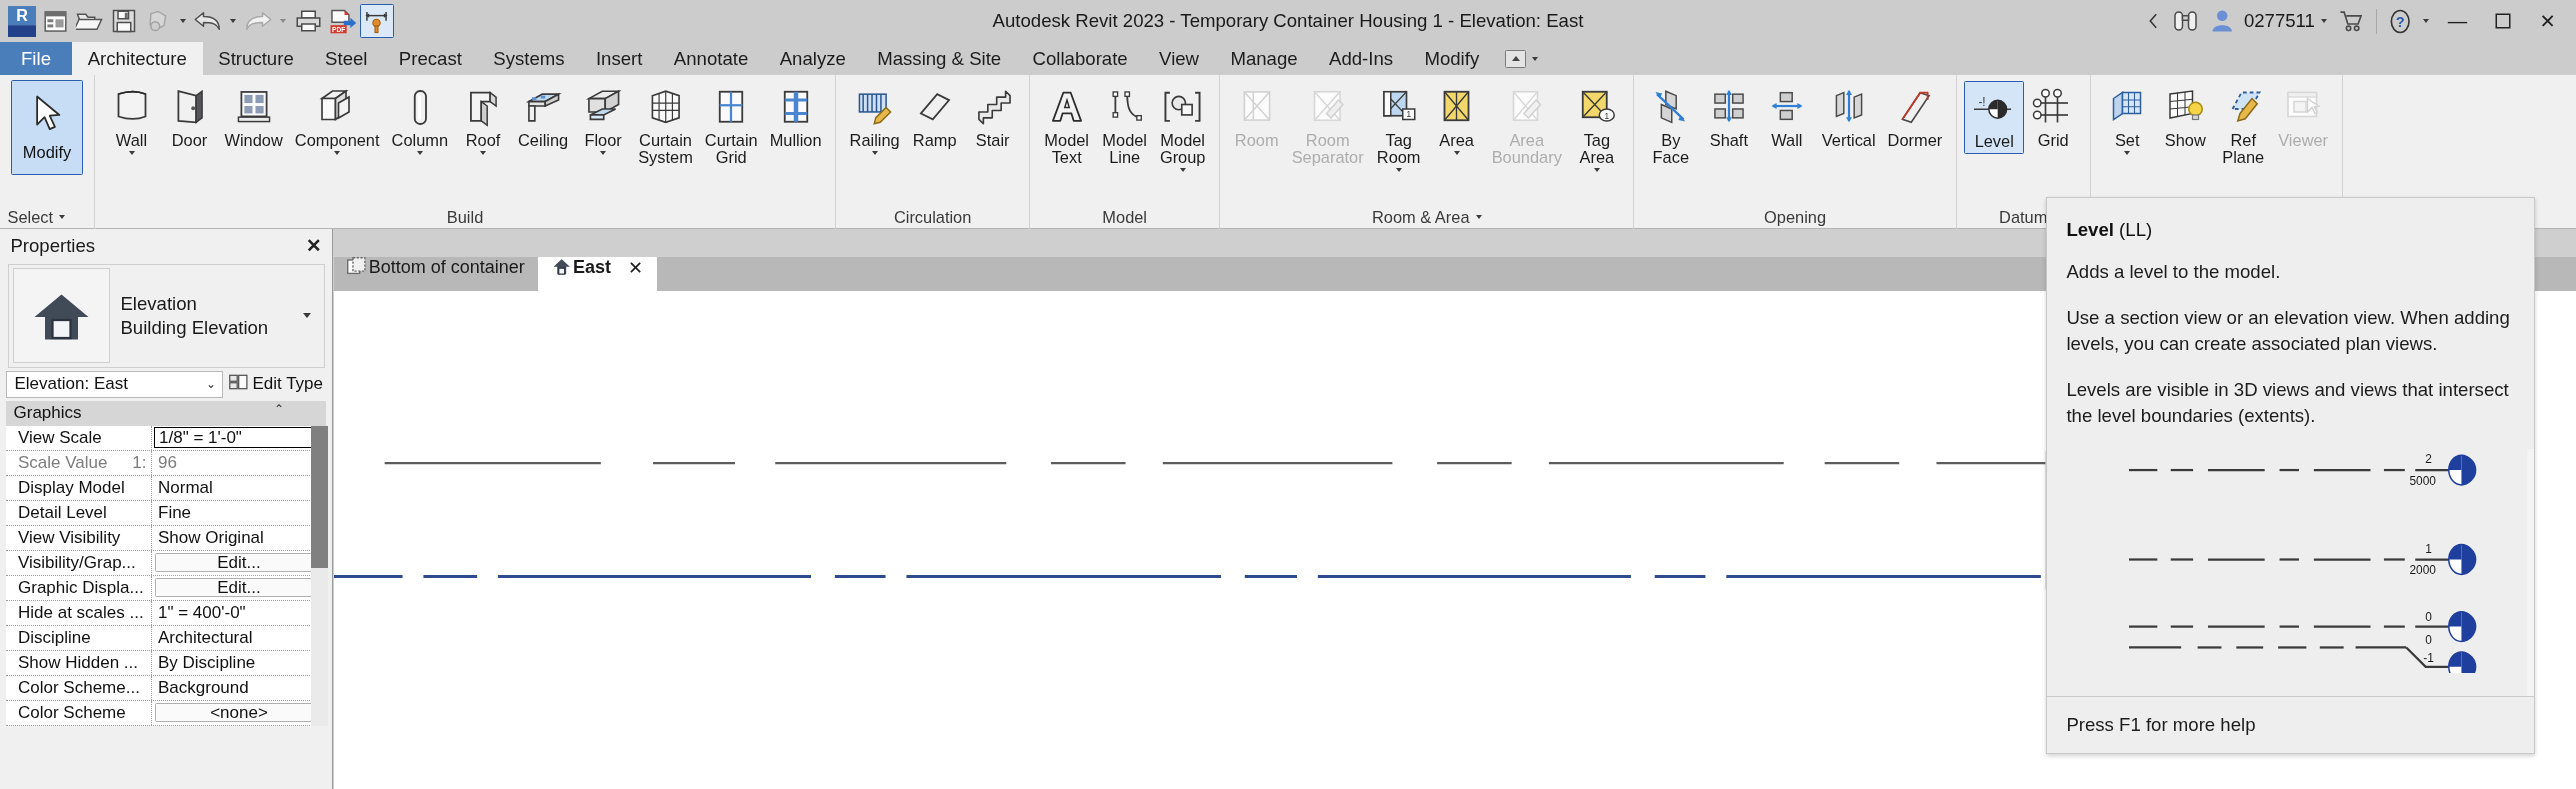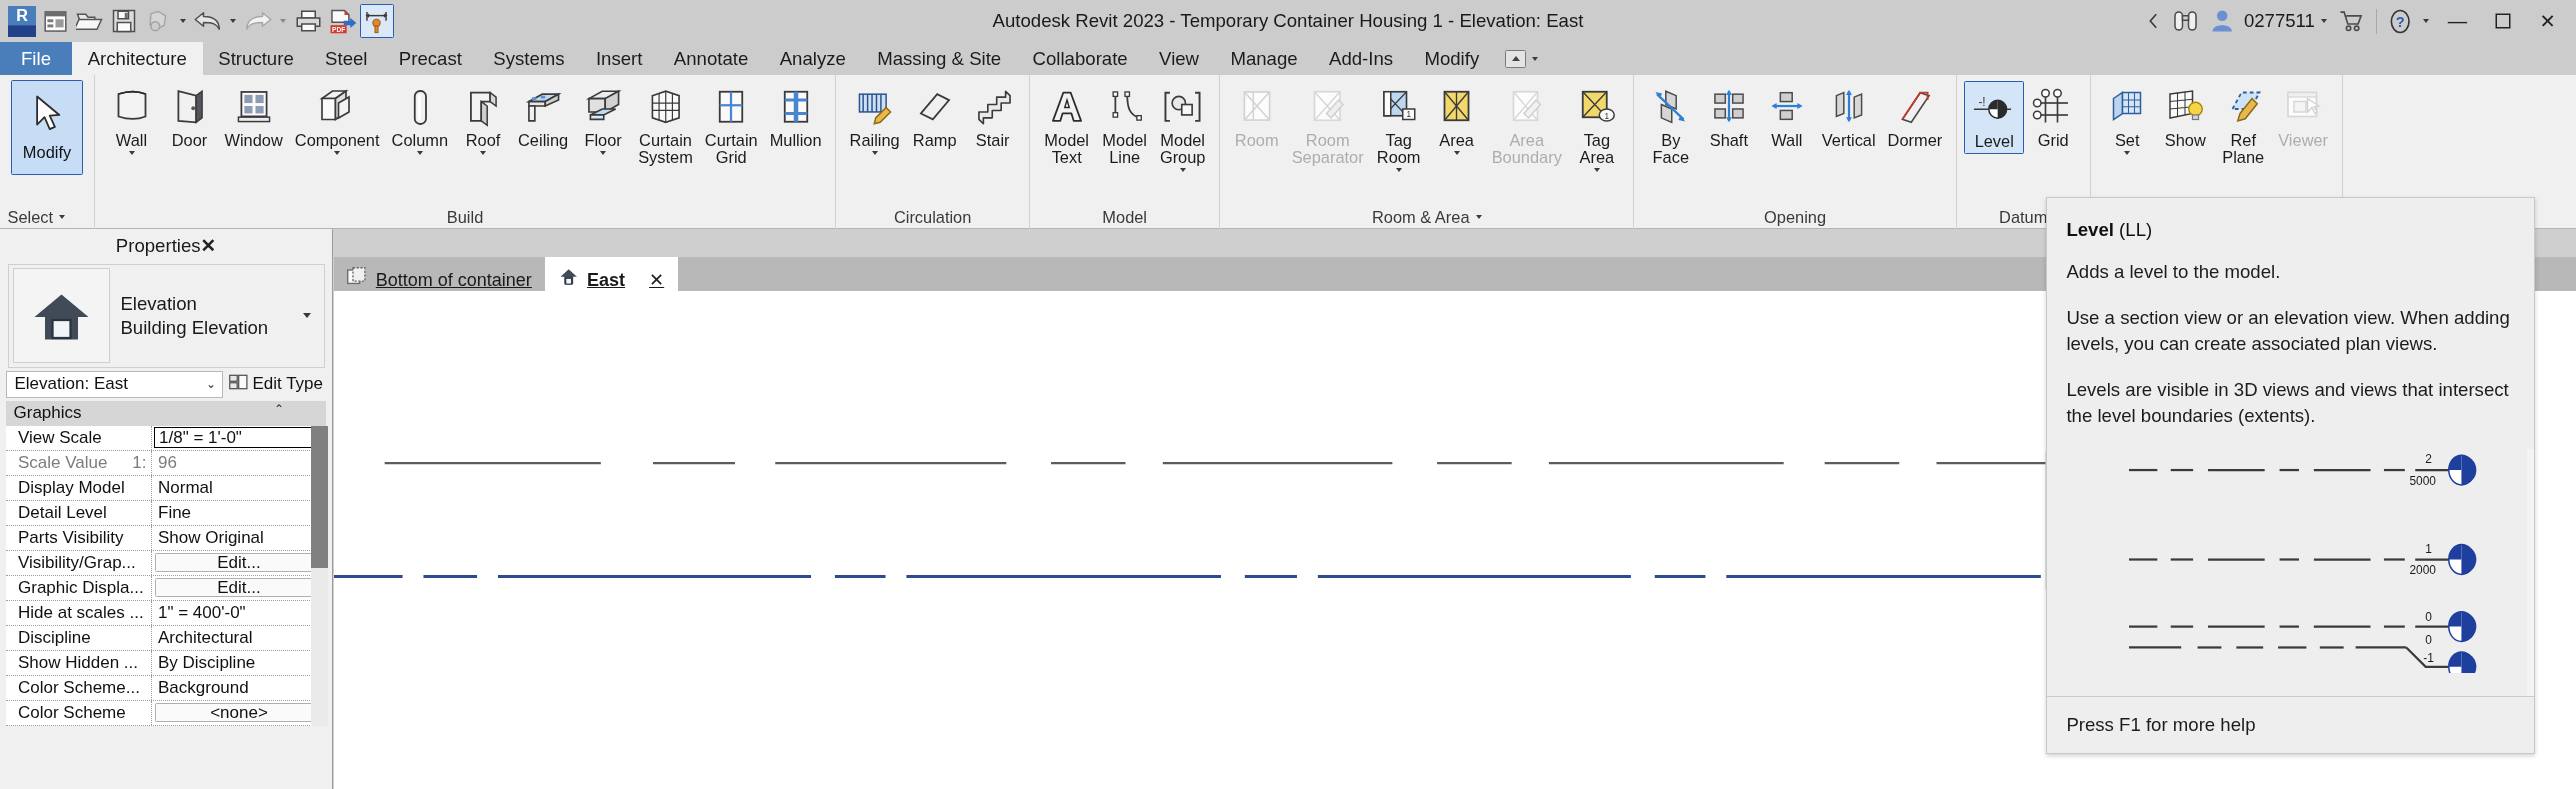--- a/index.html
+++ b/index.html
@@ -98,21 +98,21 @@
   }
   .modify-btn .lbl{font-size:16.4px;color:#111;}
   .sel-title{justify-content:flex-start;padding-left:7.5px;}
 
   
   .props{
     position:absolute;left:0;top:229px;width:333px;height:561px;background:#f0f0f0;
     border-right:0.7px solid #9a9a9a;
   }
   .props-head{
-    height:33px;display:flex;align-items:center;justify-content:center;
+    height:33px;display:flex;align-items:center;justify-content:space-between;
     padding:0 10.4px 0 10.4px;font-size:18.6px;color:#1a1a1a;
   }
   .props-close{font-size:18.6px;color:#222;font-weight:700;}
   .ptype{
     margin:1.5px 7.5px 0 7.5px;height:104px;border:0.7px solid #cfcfcf;background:#f0f0f0;
     display:flex;align-items:center;gap:10.4px;padding:0 4.5px;
   }
   .ptype-img{
     width:97px;height:95px;border:0.7px solid #cfcfcf;background:#f4f4f4;
     display:flex;align-items:center;justify-content:center;
@@ -162,23 +162,22 @@
     position:absolute;right:-1.5px;top:0;width:16.4px;height:100%;background:#eaeaea;
   }
   .pthumb{position:absolute;right:0;top:0;width:16.4px;background:#808080;}
 
   
   .viewtabs{
     position:absolute;left:334px;top:257px;width:2242px;height:34px;background:#b8b8b8;
     display:flex;align-items:stretch;
   }
   .vtab{
-    display:flex;align-items:flex-end;gap:9px;padding:0 13.4px;font-size:18px;color:#1a1a1a;
+    display:flex;align-items:flex-start;gap:2px;padding:0 13.4px;font-size:18px;color:#1a1a1a;
     background:#b8b8b8;
-    text-decoration:underline;
   }
   .vtab.active{background:#ffffff;font-weight:700;}
   .vtab .x{font-size:18px;color:#222;margin-left:15px;font-weight:400;}
 
   
   .canvas{
     position:absolute;left:334px;top:291px;width:2242px;height:498px;background:#ffffff;
     overflow:hidden;
   }
 
@@ -895,21 +894,21 @@
       </div>
       <div class="prow">
         <div class="pk">Display Model</div>
         <div class="pv">Normal</div>
       </div>
       <div class="prow">
         <div class="pk">Detail Level</div>
         <div class="pv">Fine</div>
       </div>
       <div class="prow">
-        <div class="pk">Parts Visibility</div>
+        <div class="pk">View Visibility</div>
         <div class="pv">Show Original</div>
       </div>
       <div class="prow">
         <div class="pk">Visibility/Grap...</div>
         <div class="pv btnlike">
             <span>Edit...</span>
           </div>
       </div>
       <div class="prow">
         <div class="pk">Graphic Displa...</div>

